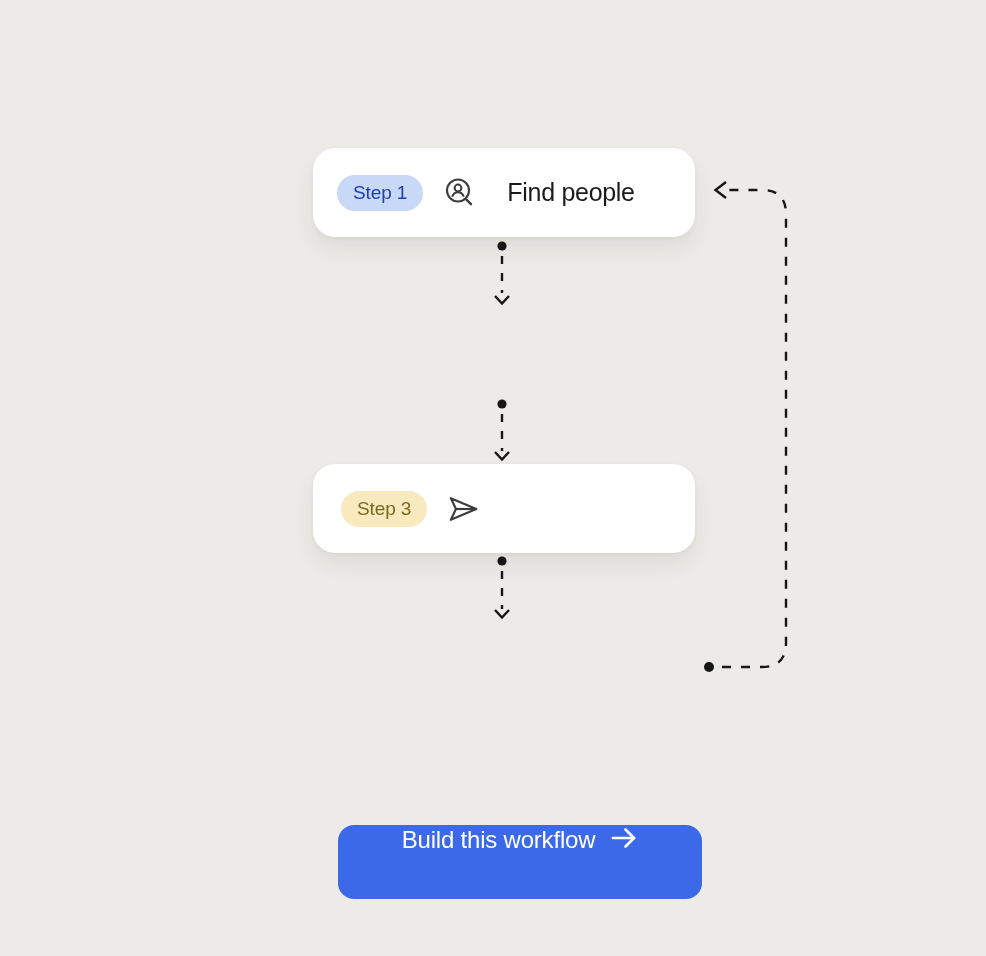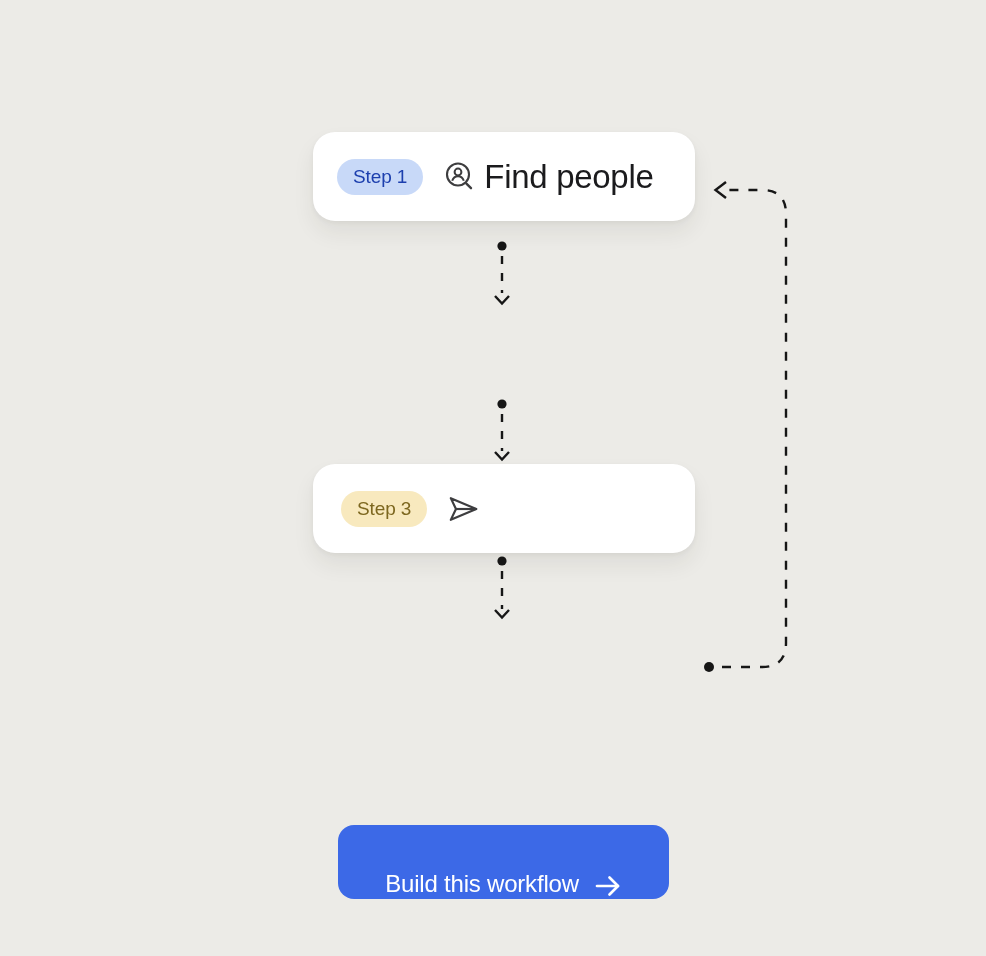--- a/index.html
+++ b/index.html
@@ -26,21 +26,21 @@
     width: 382px;
     height: 89px;
     background: #FFFFFF;
     border-radius: 22px;
     box-shadow: 0 12px 22px rgba(40,40,35,0.07), 0 2px 5px rgba(40,40,35,0.05);
     display: flex;
     align-items: center;
     padding: 0 24px;
     box-sizing: border-box;
   }
-  .step-card.card-1 { top: 132px; }
+  .step-card.card-1 { top: 148px; }
   .step-card.card-2 { top: 306px; }
   .step-card.card-3 { top: 464px; padding-left: 28px; }
   .step-badge {
     font-size: 19px;
     font-weight: 500;
     line-height: 1;
     padding: 8px 16px 9px 16px;
     border-radius: 999px;
     white-space: nowrap;
     letter-spacing: -0.1px;
@@ -48,22 +48,22 @@
   .step-icon {
     margin-left: 20px;
     display: flex;
     align-items: center;
     justify-content: center;
     width: 34px;
     height: 34px;
     flex: 0 0 auto;
   }
   .step-title {
-    margin-left: 7px;
-    font-size: 33px;
+    margin-left: 30px;
+    font-size: 25px;
     font-weight: 500;
     color: #1B1B1D;
     letter-spacing: -0.3px;
     white-space: nowrap;
   }
   .result-card {
     position: absolute;
     left: 313px;
     top: 623px;
     width: 382px;
@@ -97,26 +97,26 @@
     margin-left: 8px;
     font-size: 25px;
     font-weight: 500;
     letter-spacing: -0.3px;
     white-space: nowrap;
   }
   .cta-button {
     position: absolute;
     left: 338px;
     top: 825px;
-    width: 331px;
+    width: 364px;
     height: 74px;
     border: none;
     border-radius: 16px;
     display: flex;
-    align-items: flex-end;
+    align-items: flex-start;
     justify-content: center;
     gap: 15px;
     cursor: pointer;
     font-family: "Liberation Sans", "DejaVu Sans", sans-serif;
   }
   .cta-label {
     font-size: 24px;
     font-weight: 500;
     letter-spacing: -0.2px;
     white-space: nowrap;

